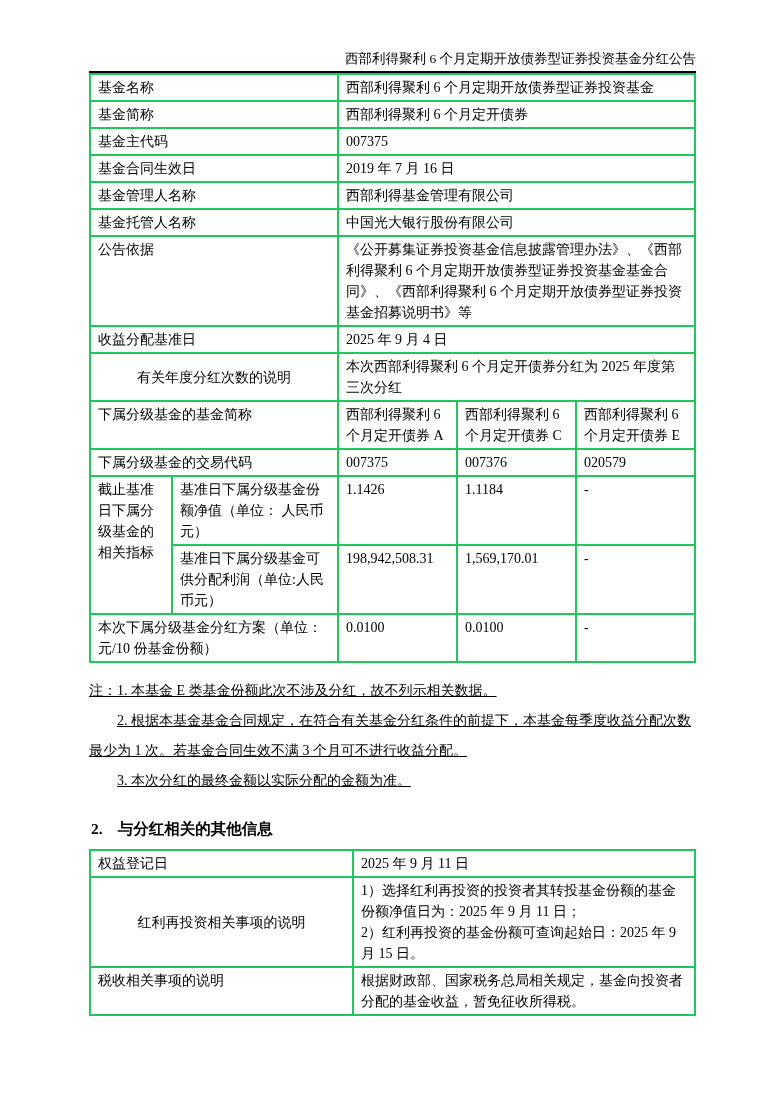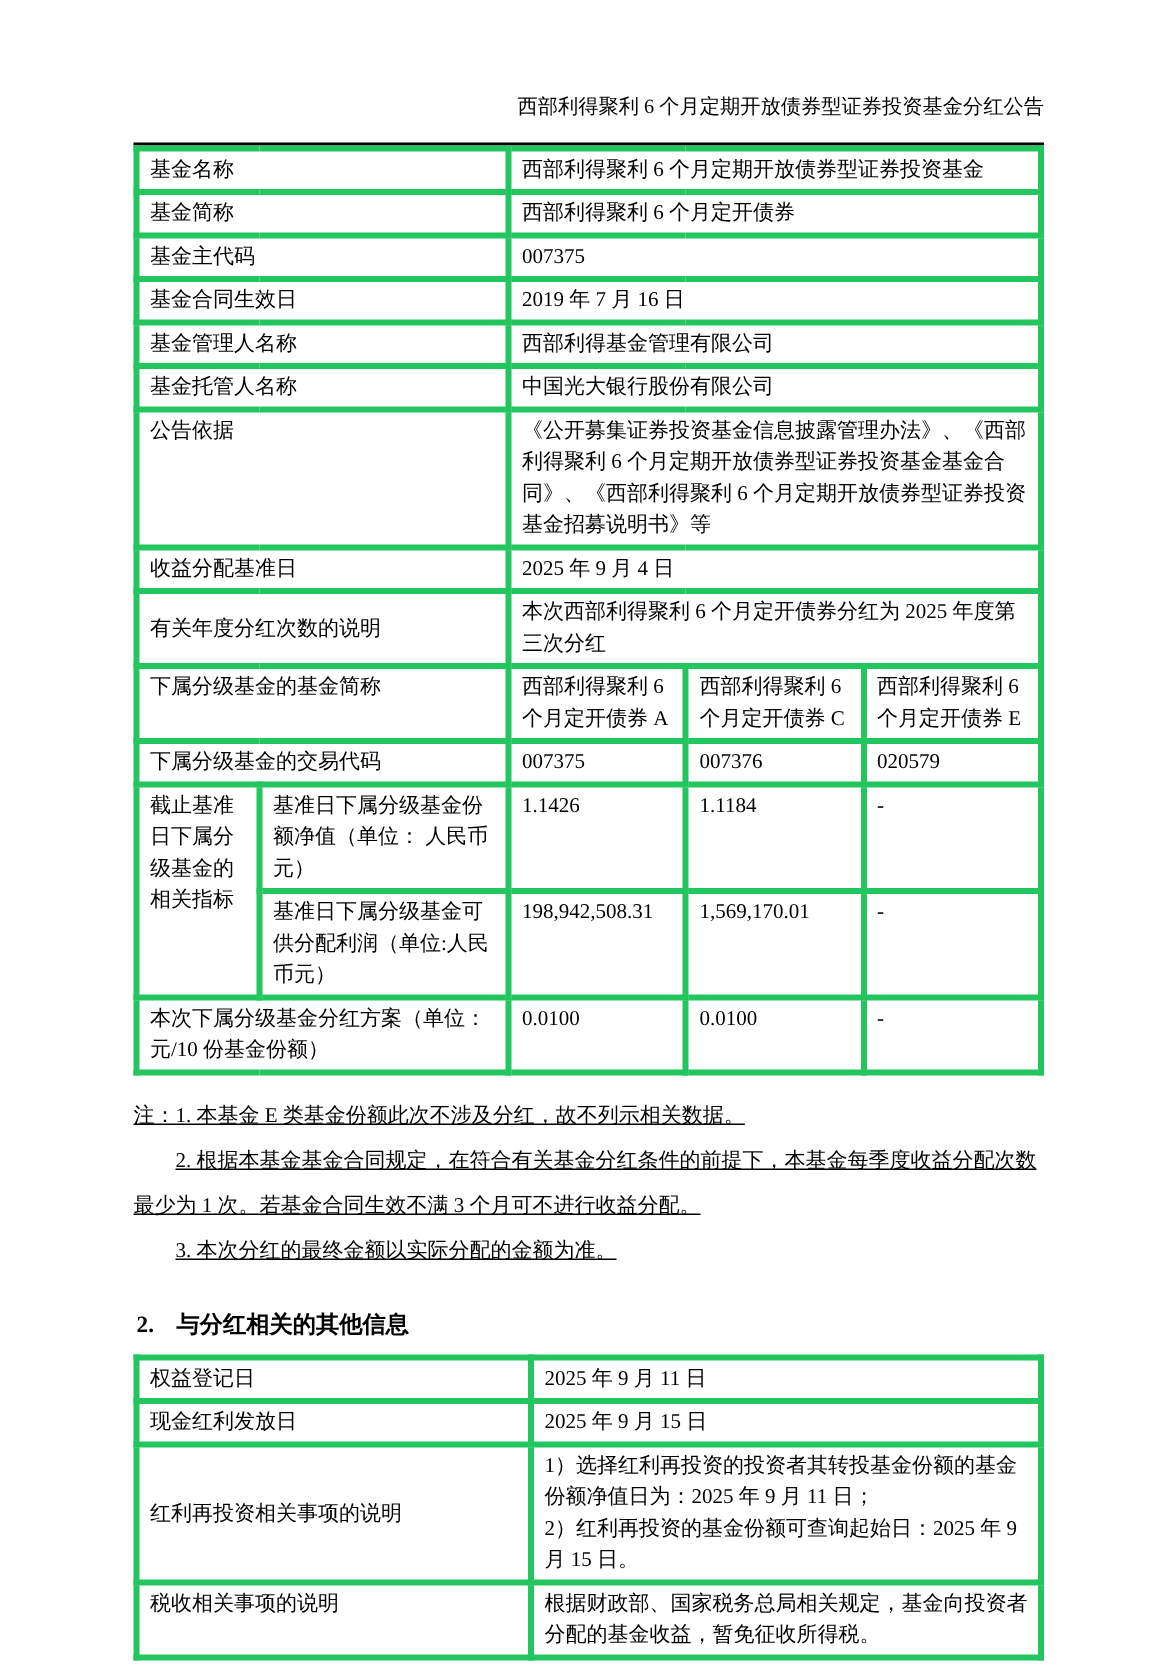--- a/index.html
+++ b/index.html
@@ -5,36 +5,36 @@
   html, body { margin:0; padding:0; background:#ffffff; }
   body {
     width:784px; height:1114px; overflow:hidden;
     font-family:"Liberation Serif","DejaVu Serif",serif;
     color:#000;
   }
   .page { padding:50px 88px 0 89px; box-sizing:border-box; }
 
   .doc-header {
     text-align:right; font-size:13.5px; line-height:17px;
-    padding-bottom:16px; border-bottom:2px solid #000;margin-top:12px;
+    padding-bottom:4px; border-bottom:2px solid #000;
   }
 
   .sec-heading { font-weight:bold; font-size:15.5px; margin:31px 0 9px 2px; }
   .sec-heading .num { margin-right:15px; }
 
   table {
     width:100%; border-collapse:collapse; table-layout:fixed;
     font-size:14px;
   }
   td {
-    border:4px solid #22c55e; padding:2px 7px;
+    border:2px solid #22c55e; padding:2px 7px;
     line-height:21px; vertical-align:top;
     word-break:break-all; overflow:hidden;
   }
-  td.vmid { vertical-align:middle; }
+  td.vmid { vertical-align:middle;text-align:center; }
   .preline { white-space:pre-line; }
 
   .t1 col.c-g   { width:82px; }
   .t1 col.c-sub { width:166px; }
   .t2 col.c-l   { width:263px; }
 
   .notes { margin-top:13px; font-size:14px; line-height:30px;text-decoration:underline; }
   .notes p { margin:0; }
   .notes p.ind { text-indent:2em; }
 
@@ -143,24 +143,20 @@
     <colgroup>
         <col class="c-l">
         <col>
       </colgroup>
     <tbody>
       <tr>
         <td>权益登记日</td>
         <td>2025 年 9 月 11 日</td>
       </tr>
       <tr>
-        <td>现金红利发放日</td>
-        <td>2025 年 9 月 15 日</td>
-      </tr>
-      <tr>
         <td class="vmid">红利再投资相关事项的说明</td>
         <td class="preline">1）选择红利再投资的投资者其转投基金份额的基金份额净值日为：2025 年 9 月 11 日；
 2）红利再投资的基金份额可查询起始日：2025 年 9 月 15 日。</td>
       </tr>
       <tr>
         <td>税收相关事项的说明</td>
         <td>根据财政部、国家税务总局相关规定，基金向投资者分配的基金收益，暂免征收所得税。</td>
       </tr>
 
     </tbody>

